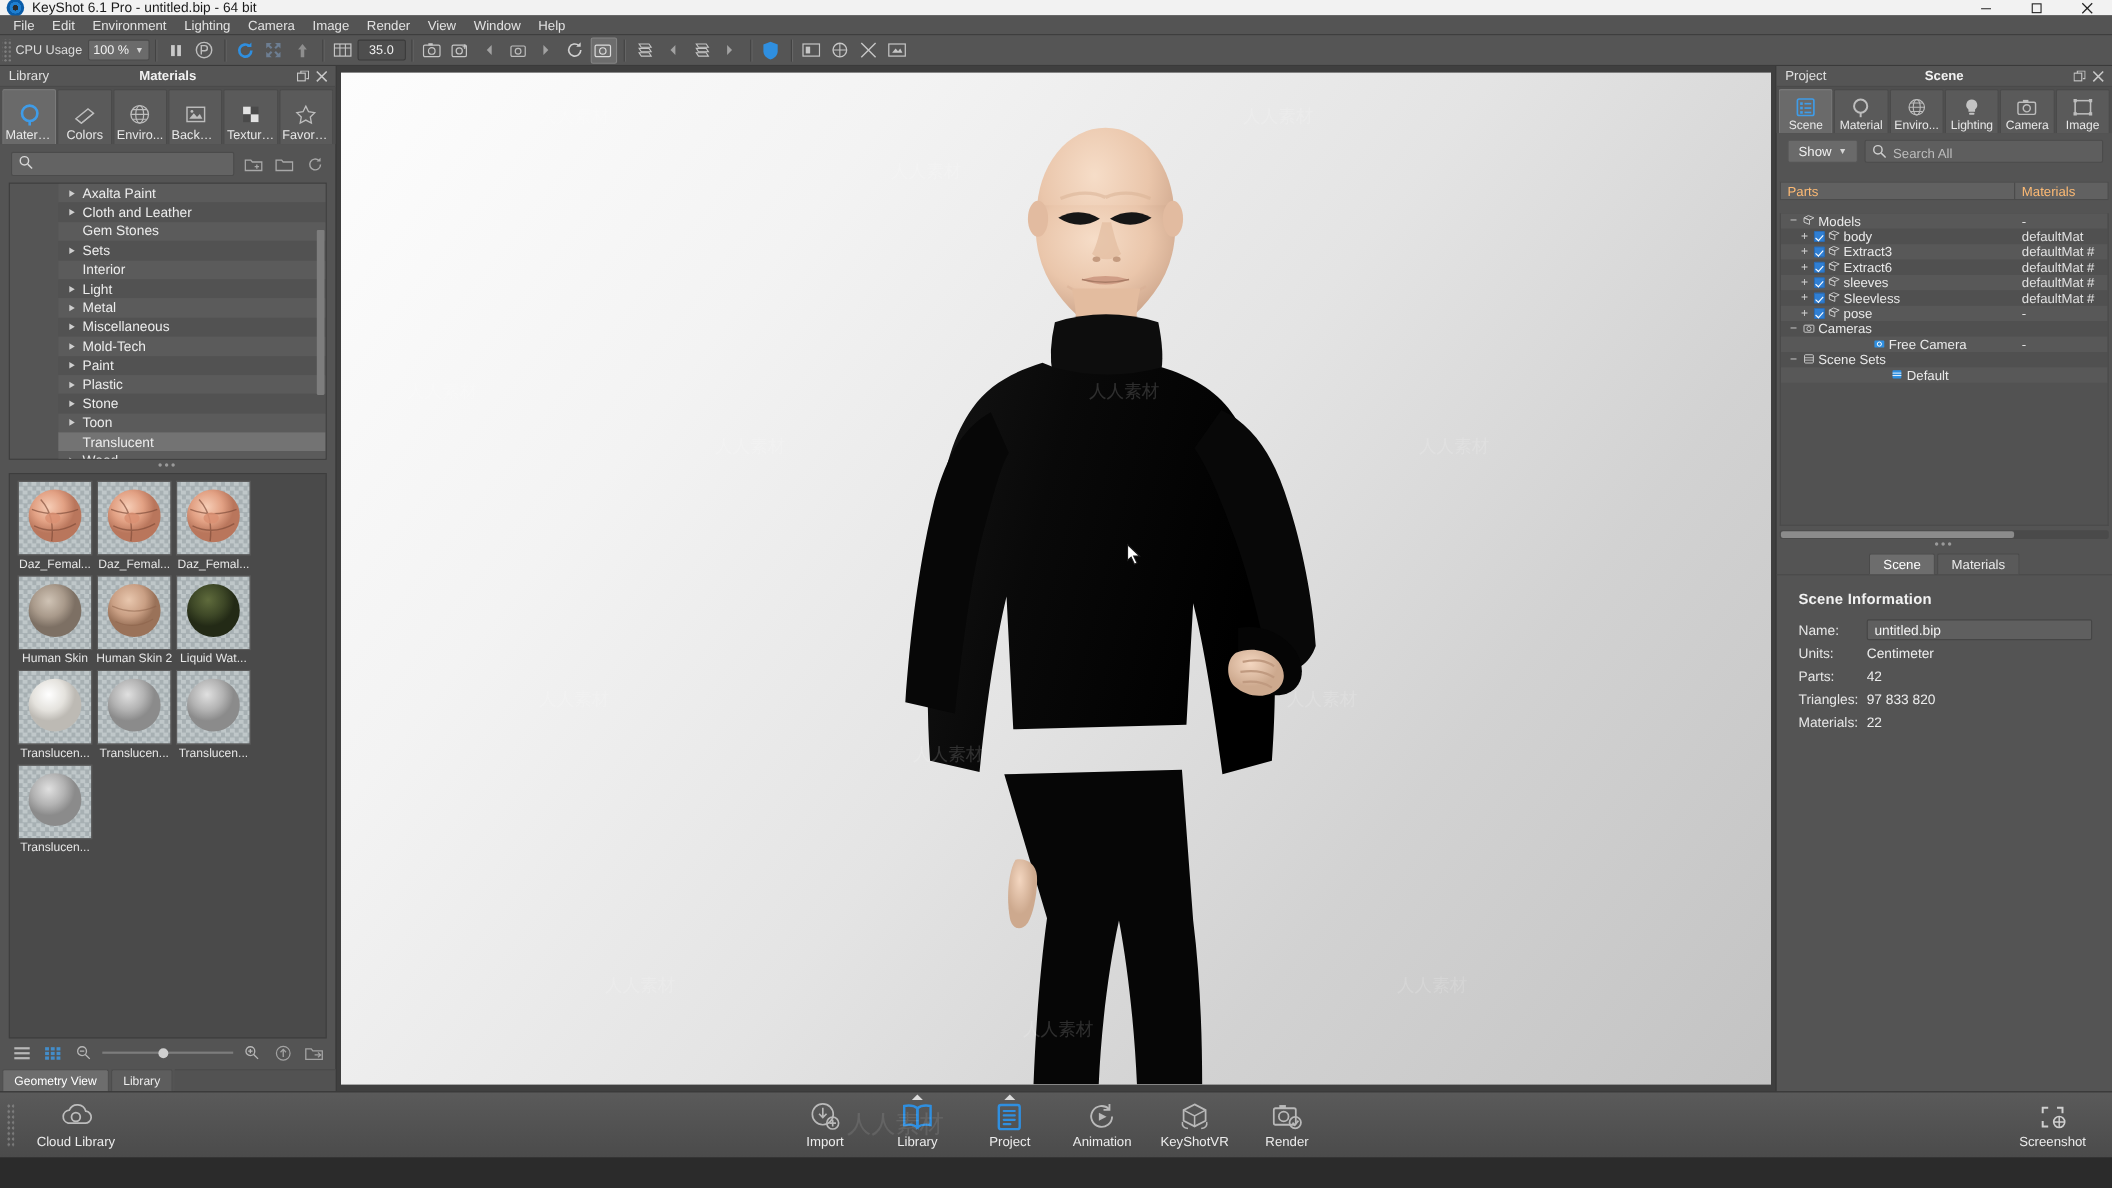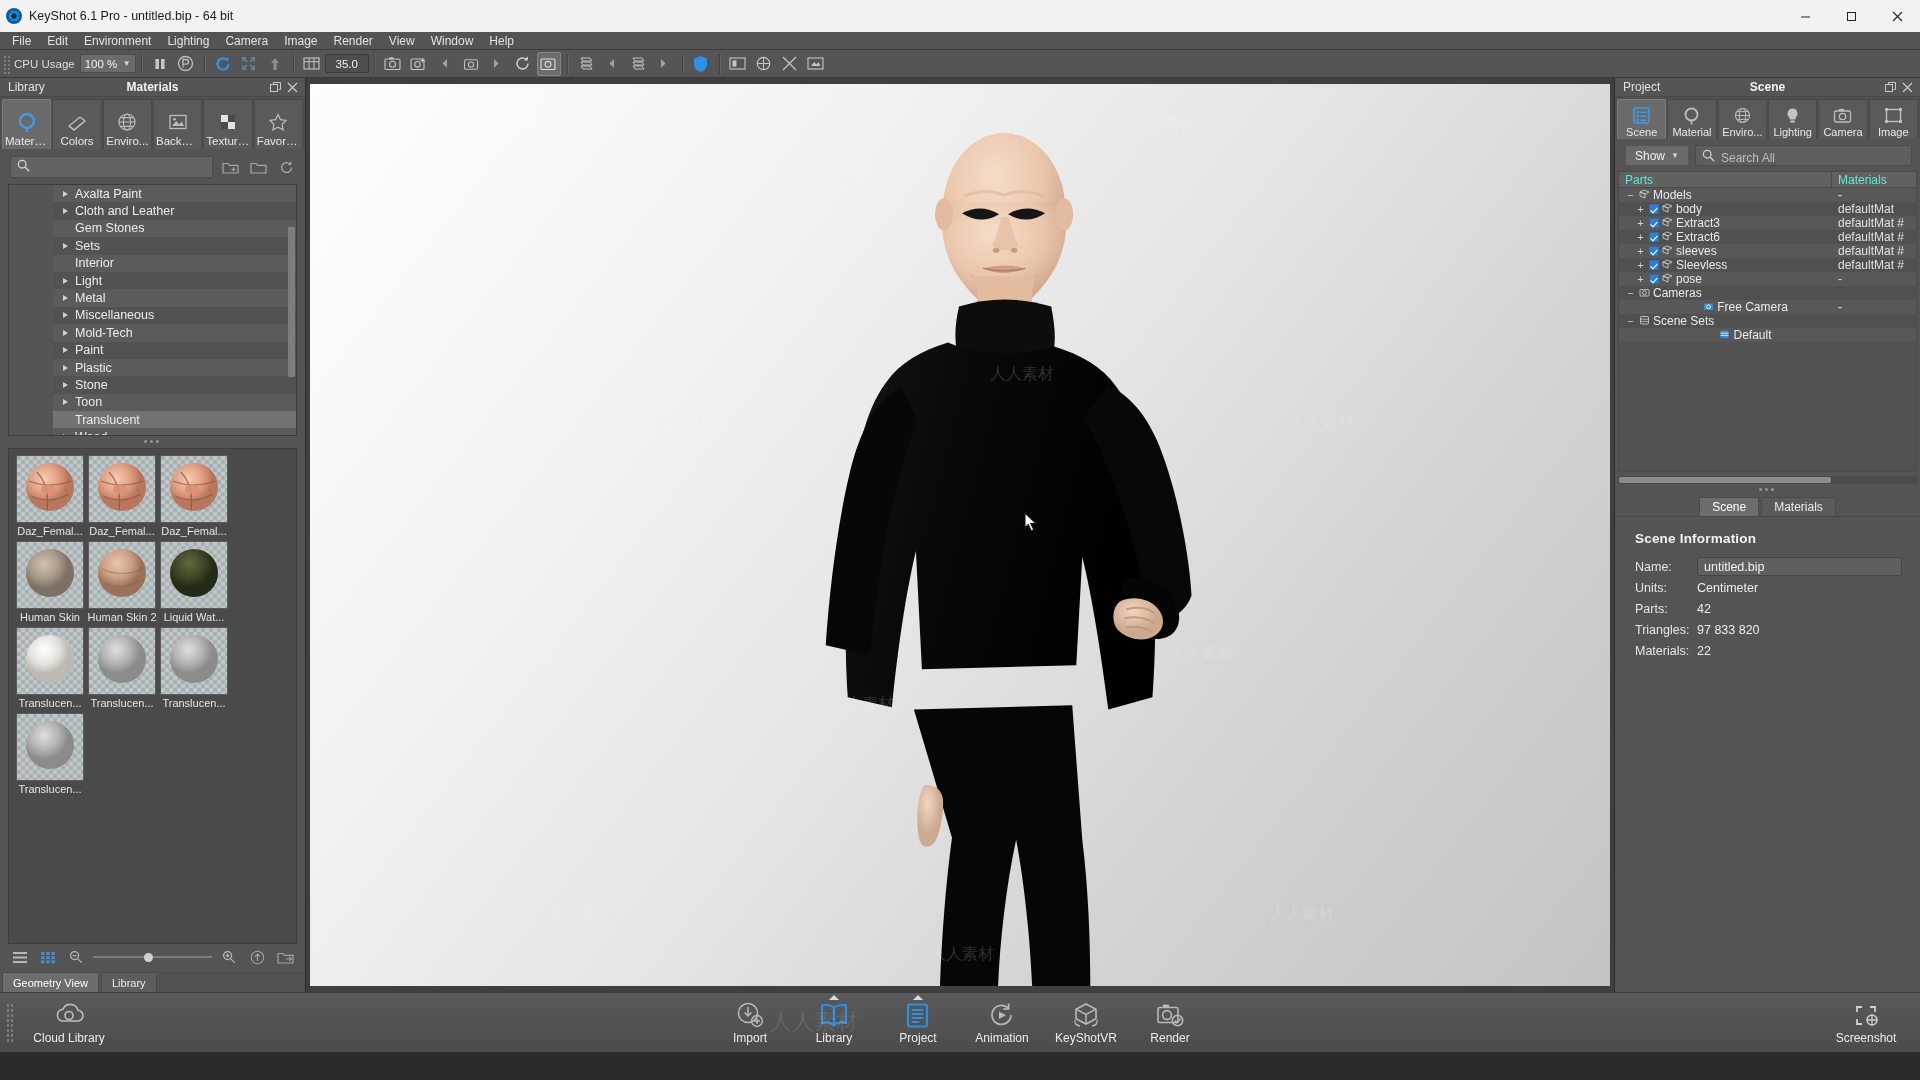--- a/index.html
+++ b/index.html
@@ -10,21 +10,21 @@
     background: #3f3f3f;
     font-family: "Liberation Sans", sans-serif;
     font-size: 13px;
     color: #d8d8d8;
     -webkit-font-smoothing: antialiased;
   }
   .app { width: 1920px; height: 1080px; position: relative; display: flex; flex-direction: column; }
 
   
   .titlebar {
-    height: 32px; background: #f2f2f2; color: #1a1a1a;
+    height: 14px; background: #f2f2f2; color: #1a1a1a;
     display: flex; align-items: center; flex: none;
     font-size: 12.5px;
   }
   .titlebar .app-icon {
     width: 16px; height: 16px; margin: 0 7px 0 6px; border-radius: 50%;
     background: radial-gradient(circle at 50% 50%, #2b2b2b 0 22%, #1f7fd0 24% 46%, #0a5ca8 48% 74%, #eaeaea 76% 100%);
     flex: none;
   }
   .titlebar .title { white-space: nowrap; }
   .titlebar .spacer { flex: 1; }
@@ -192,21 +192,21 @@
   .search-all {
     flex: 1; height: 21px; background: #5e5e5e; border: 1px solid #4b4b4b; border-radius: 2px;
     display: flex; align-items: flex-end; padding: 0 6px; gap: 6px;
   }
   .search-all input {
     background: transparent; border: none; outline: none; color: #dcdcdc; font-size: 12px;
     width: 100%; font-family: "Liberation Sans", sans-serif;
   }
   .search-all input::placeholder { color: #bdbdbd; }
 
-  .tree-head { display: flex; height: 17px; background: #616161; font-size: 12px; color: #5eead4; margin: 0 3px; border: 1px solid #4a4a4a; }
+  .tree-head { display: flex; height: 17px; background: #616161; font-size: 12px; color: #fdba74; margin: 12px 3px; border: 1px solid #4a4a4a; }
   .tree-head .th { display: flex; align-items: center; padding-left: 6px; }
   .tree-head .th.parts { flex: 1; border-right: 1px solid #4a4a4a; }
   .tree-head .th.mats { width: 84px; }
 
   .tree { margin: 0 3px; flex: none; height: 284px; background: #525252; border: 1px solid #4a4a4a; border-top: none; overflow: hidden; position: relative; }
   .tree-row { height: 14px; display: flex; align-items: center; font-size: 12px; color: #eaeaea; }
   .tree-row:nth-child(odd) { background: #585858; }
   .tree-row:nth-child(even) { background: #505050; }
   .tree-row .cell-parts { flex: 1; display: flex; align-items: center; gap: 3px; overflow: hidden; white-space: nowrap; }
   .tree-row .cell-mats { width: 84px; padding-left: 6px; color: #e0e0e0; white-space: nowrap; overflow: hidden; }

